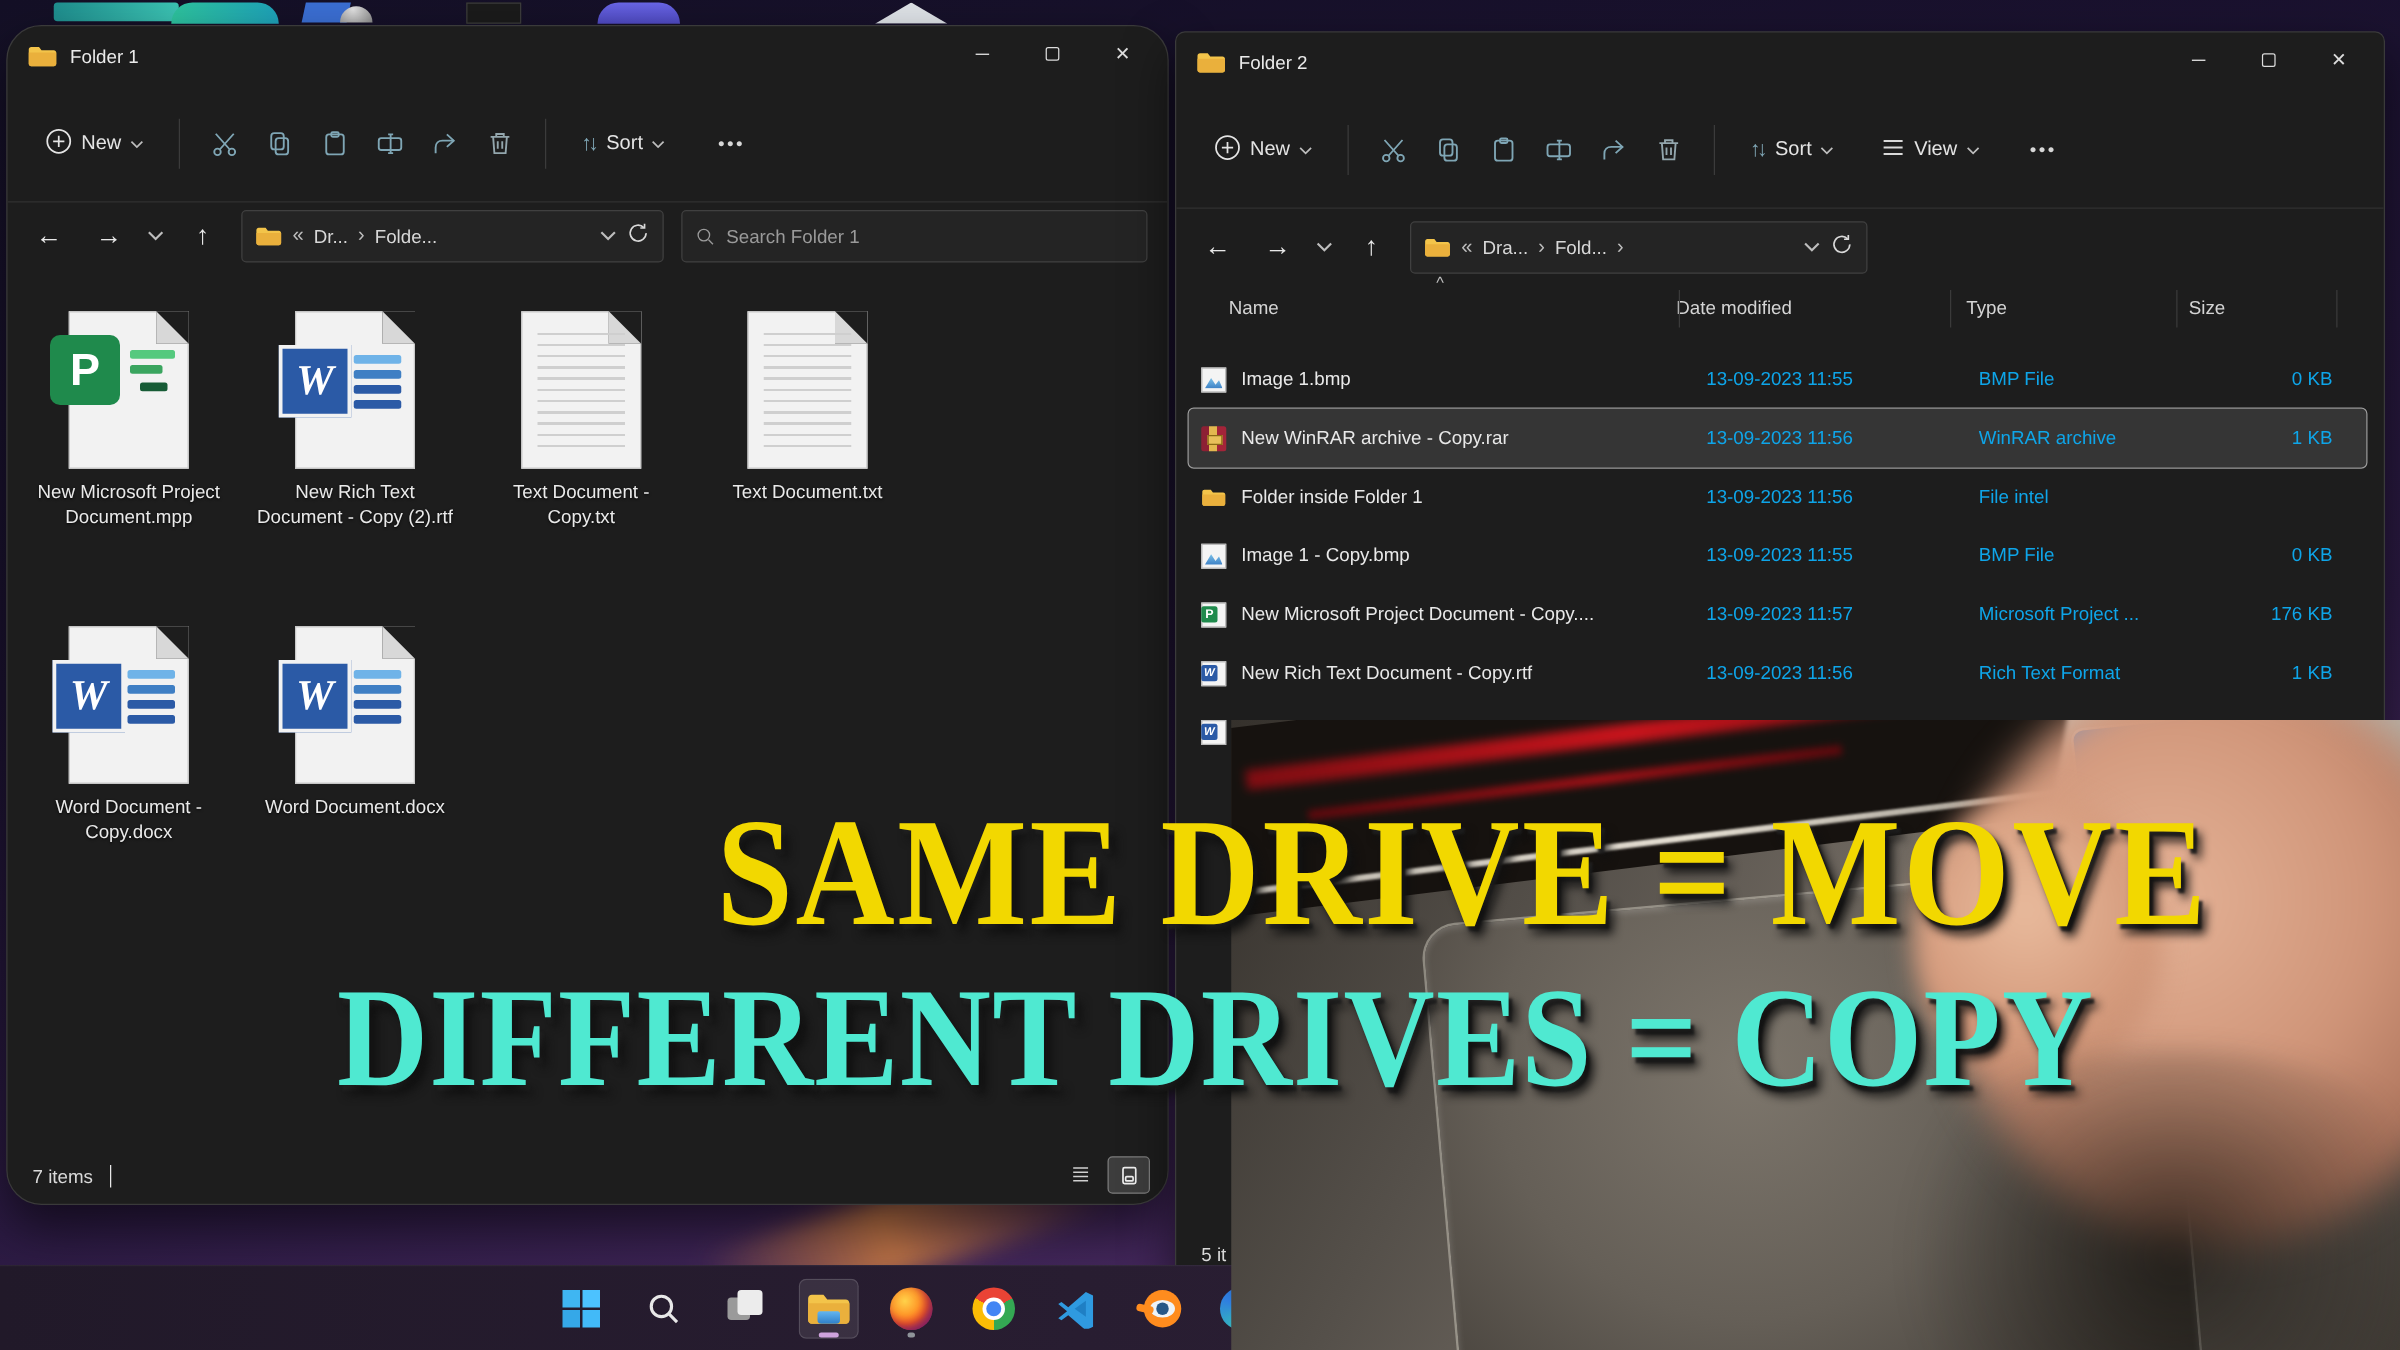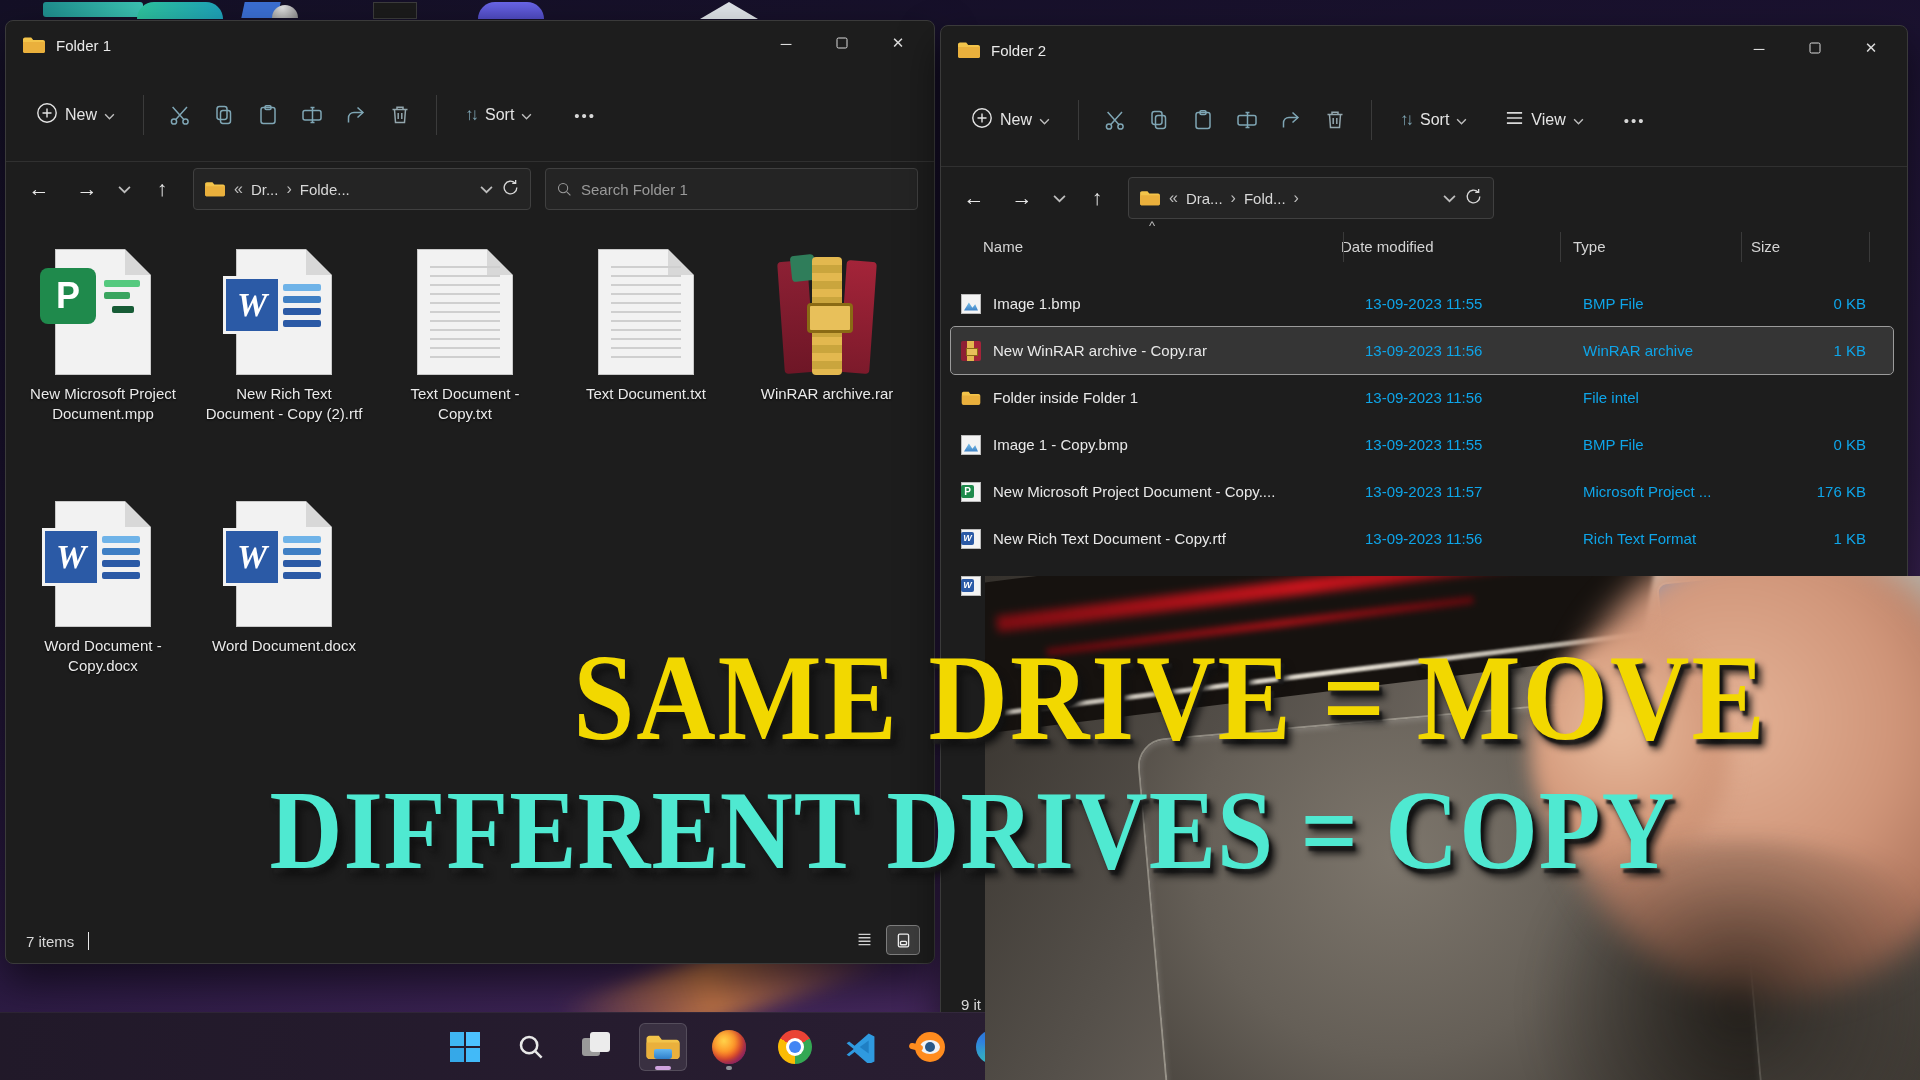--- a/index.html
+++ b/index.html
@@ -103,21 +103,21 @@
   <div class="frag" style="left:43px;width:100px;height:15px;border-radius:3px;background:linear-gradient(90deg,#1f8f8f,#3cc4b4);"></div>
   <div class="frag" style="left:137px;width:86px;height:17px;border-radius:40px 40px 0 0;background:linear-gradient(90deg,#2ec49e,#1ea2ba);"></div>
   <div class="frag" style="left:243px;width:36px;height:16px;background:#3b6fd4;transform:skewX(-12deg);"></div>
   <div class="frag" style="left:272px;top:5px;width:26px;height:13px;border-radius:13px 13px 0 0;background:radial-gradient(circle at 40% 20%,#e2e2e2,#8a8a8a);"></div>
   <div class="frag" style="left:373px;width:42px;height:15px;background:#1b1b1b;border:1px solid #3c3c3c;"></div>
   <div class="frag" style="left:478px;width:66px;height:17px;border-radius:34px 34px 0 0;background:linear-gradient(180deg,#6a66e8,#4f4ac2);"></div>
   <div class="frag" style="left:700px;width:58px;height:17px;background:#dfe3e8;clip-path:polygon(50% 0,100% 100%,0 100%);"></div>
 
   <div class="wallstreak"></div>
 
-  <div class="window" id="win1" style="left:5px;top:20px;width:928px;height:942px;z-index:10;">
+  <div class="window" id="win1" style="left:5px;top:20px;width:928px;height:942px;z-index:10;border-radius:28px;">
     <div class="titlebar">
       <span class="js-foldericon" style="width:24px;height:20px;display:inline-block;"><svg width="100%" height="100%" viewBox="0 0 24 20">
             <path d="M1 4.5c0-1.1.9-2 2-2h6.2l2 2.6H21c1.1 0 2 .9 2 2V16c0 1.1-.9 2-2 2H3c-1.1 0-2-.9-2-2z" fill="#f3c44a"></path>
             <path d="M1 7h22v9c0 1.1-.9 2-2 2H3c-1.1 0-2-.9-2-2z" fill="#eab03c"></path>
           </svg></span>
       <span class="title-text">Folder 1</span>
     </div>
     <div class="win-controls">
       <div class="win-btn">─</div>
       <div class="win-btn">
@@ -249,32 +249,20 @@
         </div>
         <div class="grid-item" style="left: 559px; top: 26px;">
           <div class="gi-icon">
             <div class="page">
               <span class="fold"></span>
               <span class="txtlines"></span>
             </div>
           </div>
           <div class="gi-label">Text Document.txt</div>
         </div>
-        <div class="grid-item" style="left: 740px; top: 26px;">
-          <div class="gi-icon">
-            <div style="position:relative;width:100px;height:120px;">
-              <div style="position:absolute;left:4px;top:6px;width:30px;height:112px;background:linear-gradient(180deg,#8d2034,#6e1626);border-radius:4px;transform:rotate(-4deg);"></div>
-              <div style="position:absolute;right:4px;top:6px;width:30px;height:112px;background:linear-gradient(180deg,#a42439,#7c1a2b);border-radius:4px;transform:rotate(4deg);"></div>
-              <div style="position:absolute;left:14px;top:0;width:24px;height:26px;background:#2f7d5a;border-radius:4px;transform:rotate(-6deg);"></div>
-              <div style="position:absolute;left:35px;top:2px;width:30px;height:118px;background:repeating-linear-gradient(180deg,#e3b84f 0 8px,#caa53d 8px 16px);border-radius:4px;"></div>
-              <div style="position:absolute;left:30px;top:48px;width:40px;height:24px;background:#e8c05a;border:3px solid #8a6a14;border-radius:4px;"></div>
-            </div>
-          </div>
-          <div class="gi-label">WinRAR archive.rar</div>
-        </div>
         <div class="grid-item" style="left: 16px; top: 278px;">
           <div class="gi-icon">
             <div class="page"><span class="fold"></span><span class="badge" style="left:-14px;top:26px;width:52px;height:52px;background:#2b5aa6;border:3px solid #f2f2f2;font-family:'Liberation Serif',serif;font-style:italic;font-size:34px;">W</span><span class="doclines"><span style="left:46px;top:34px;width:38px;background:#6fb3e8;"></span><span style="left:46px;top:46px;width:38px;background:#3f7fc4;"></span><span style="left:46px;top:58px;width:38px;background:#2b5aa6;"></span><span style="left:46px;top:70px;width:38px;background:#2b5aa6;"></span></span></div>
           </div>
           <div class="gi-label">Word Document - Copy.docx</div>
         </div>
         <div class="grid-item" style="left: 197px; top: 278px;">
           <div class="gi-icon">
             <div class="page"><span class="fold"></span><span class="badge" style="left:-14px;top:26px;width:52px;height:52px;background:#2b5aa6;border:3px solid #f2f2f2;font-family:'Liberation Serif',serif;font-style:italic;font-size:34px;">W</span><span class="doclines"><span style="left:46px;top:34px;width:38px;background:#6fb3e8;"></span><span style="left:46px;top:46px;width:38px;background:#3f7fc4;"></span><span style="left:46px;top:58px;width:38px;background:#2b5aa6;"></span><span style="left:46px;top:70px;width:38px;background:#2b5aa6;"></span></span></div>
           </div>
@@ -498,21 +486,21 @@
             <span style="position:absolute;left:0px;top:3px;width:13px;height:13px;background:#2b5aa6;color:#fff;font-size:9px;font-weight:bold;font-style:italic;display:flex;align-items:center;justify-content:center;border-radius:2px;">W</span>
           </span>
           <span class="rname"></span>
           <span class="rcell" style="left:414px;"></span>
           <span class="rcell" style="left:632px;"></span>
           <span class="rcell" style="left:790px;width:125px;text-align:right;"></span>
         </div>
       </div>
 
     <div class="statusbar">
-      <span>9 it</span>
+      <span>5 it</span>
     </div>
   </div>
 
   <div id="taskbar">
       <div class="tb-item" style="left: 441px;">
         <svg width="34" height="34" viewBox="0 0 34 34">
           <rect x="2" y="2" width="14" height="14" fill="#3fb6f2"></rect>
           <rect x="18" y="2" width="14" height="14" fill="#4cc2ff"></rect>
           <rect x="2" y="18" width="14" height="14" fill="#35a8e8"></rect>
           <rect x="18" y="18" width="14" height="14" fill="#42baf8"></rect>

